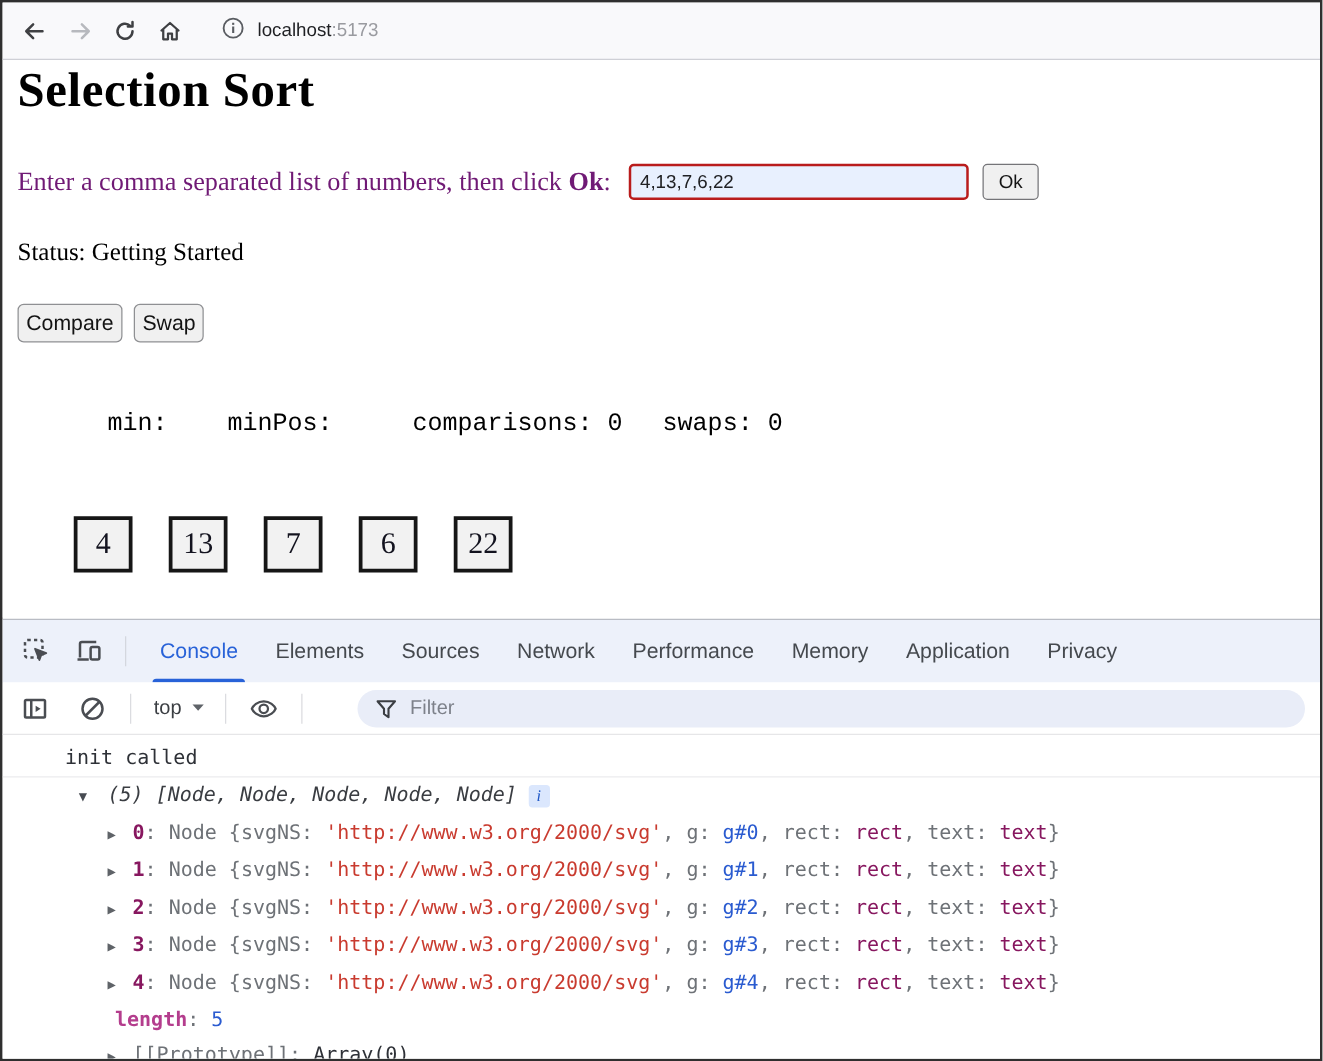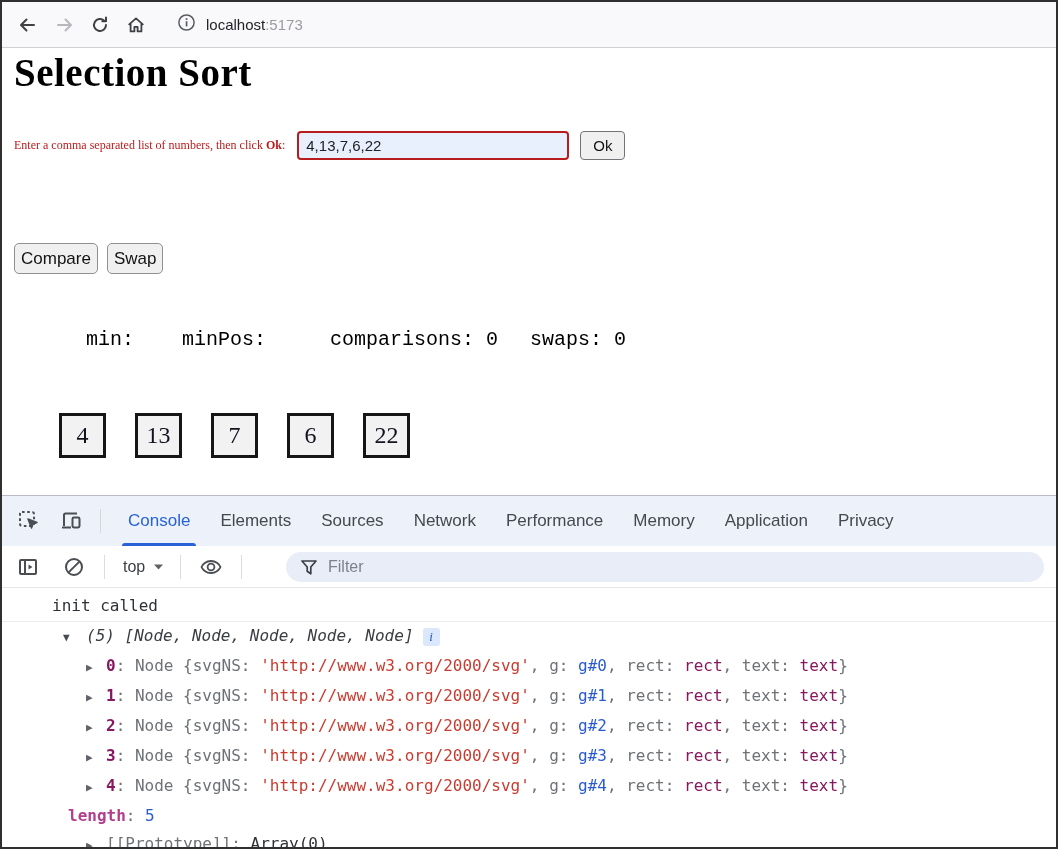--- a/index.html
+++ b/index.html
@@ -26,21 +26,21 @@
   .b-refresh { margin-left: 5px; }
   .b-home { margin-left: 6px; }
   .urlbar { display: flex; align-items: center; margin-left: 26px; }
   .url-text { font-size: 15px; margin-left: 10px; color: #1f2023; }
   .url-port { color: #9a9ba0; }
 
   
   .page { height: 446px; background: #fff; position: relative; font-family: "Liberation Serif", serif; }
   .page h1 { position: absolute; top: 2px; left: 12px; font-size: 39px; font-weight: bold; color: #000; letter-spacing: .5px; }
   .prompt-row { position: absolute; top: 83px; left: 12px; display: flex; align-items: center; white-space: pre; }
-  .prompt-row .lbl { font-size: 12px; color: #b91c1c; }
+  .prompt-row .lbl { font-size: 21px; color: #701a75; }
   .num-input {
     margin-left: 9px; width: 272px; height: 29px;
     background: #e8f0fe; border: 2px solid #b91c1c; border-radius: 4px;
     font-family: "Liberation Sans", sans-serif; font-size: 15px; color: #202124;
     padding: 0 7px; outline: none;
   }
   .ok-btn {
     margin-left: 11px; height: 29px; padding: 0 12px;
     background: #f0f0f0; border: 1px solid #747478; border-radius: 4px;
     font-family: "Liberation Sans", sans-serif; font-size: 15px; color: #141414; cursor: pointer;
@@ -112,21 +112,21 @@
 
   
   .console {
     flex: 1; background: #fff; overflow: hidden;
     font-family: "DejaVu Sans Mono", monospace; font-size: 16px; color: #2e3137;
   }
   .c-row { white-space: pre; line-height: 28px; }
   .c-init { padding: 4px 0 2px 50px; border-bottom: 1px solid #ececee; line-height: 27px; }
   .c-group { padding-left: 61px; }
   .c-item { padding-left: 84px; }
-  .c-plain { padding-left: 66px; }
+  .c-plain { padding-left: 90px; }
   .caret { display: inline-block; font-size: 11px; color: #5f6368; cursor: pointer; }
   .caret.open { width: 23px; color: #474b52; }
   .caret.closed { width: 20px; }
   .it { font-style: italic; color: #3a3d42; }
   .k { color: #6e7277; }
   .idx { color: #87175f; font-weight: bold; }
   .str { color: #c93b2f; }
   .blu { color: #2a5bd0; }
   .mar { color: #87175f; }
   .pinkk { color: #b43d8d; font-weight: bold; }
@@ -179,20 +179,21 @@
 
   <div class="page">
     <h1>Selection Sort</h1>
 
     <div class="prompt-row">
       <span class="lbl"><span>Enter a comma separated list of numbers, then click </span><b>Ok</b><span>: </span></span>
       <input class="num-input" type="text" value="4,13,7,6,22" style="">
       <button class="ok-btn">Ok</button>
     </div>
 
+    <div class="status-line">Status: Getting Started</div>
 
     <div class="btn-row">
       <button class="act-btn">Compare</button>
       <button class="act-btn">Swap</button>
     </div>
 
     <div class="stats-row">
       <span class="gap-a"><span>min: </span></span><span class="gap-b"><span>minPos: </span></span><span class="gap-c"><span>comparisons: </span><span>0</span></span><span><span>swaps: </span><span>0</span></span>
     </div>
 

